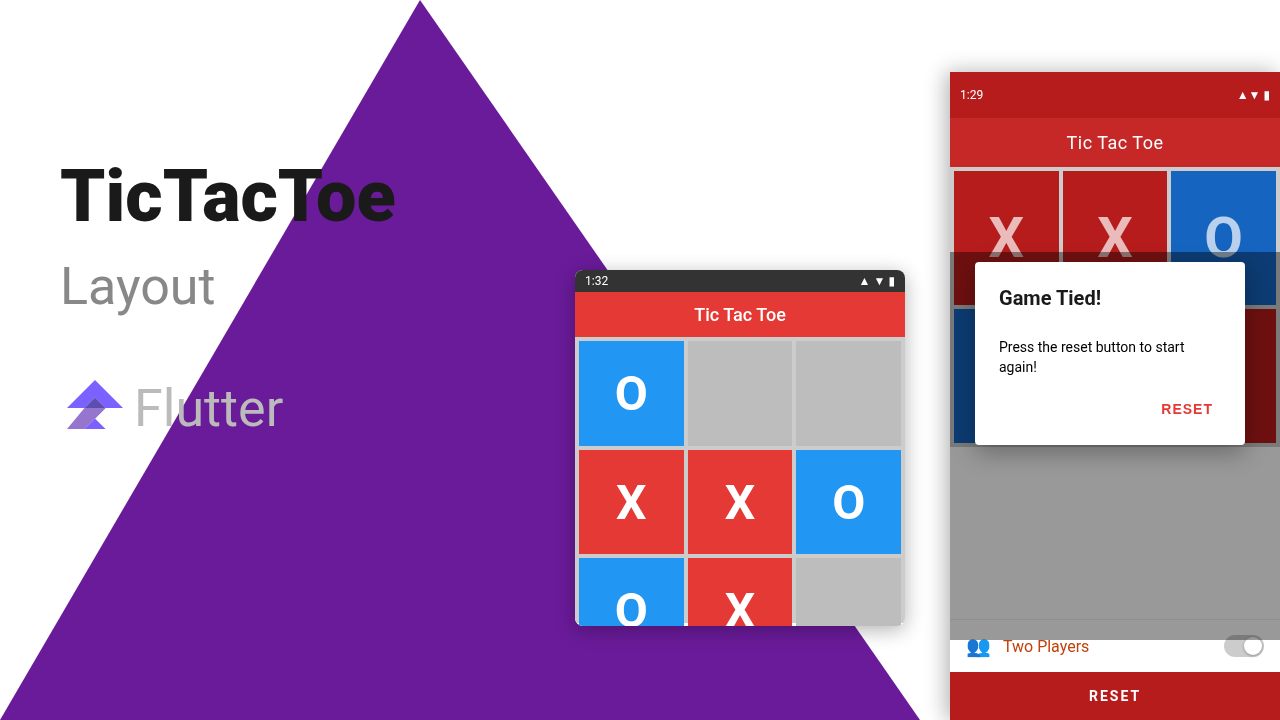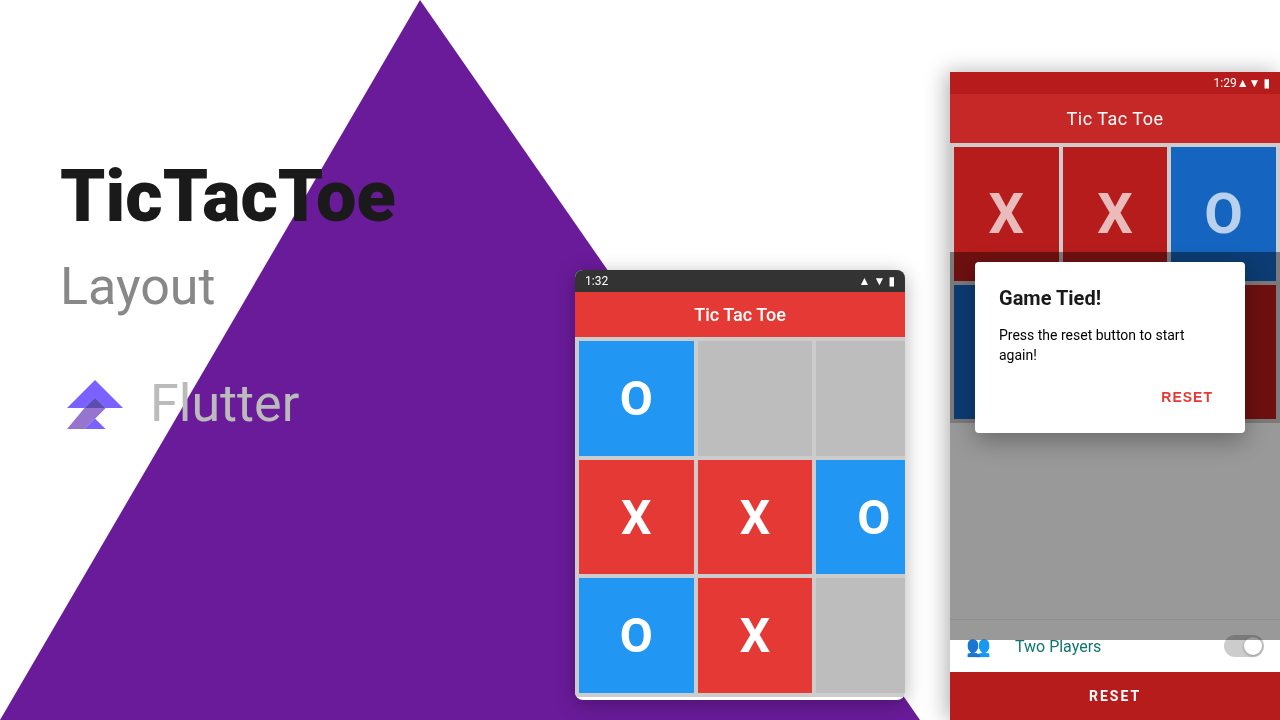--- a/index.html
+++ b/index.html
@@ -43,41 +43,42 @@
 
     .subtitle-layout {
       font-size: 52px;
       font-weight: 400;
       color: #888;
       margin-bottom: 56px;
     }
 
     .flutter-row {
       display: flex;
-      gap: 20px;
+      align-items: center;
+      gap: 4px;
     }
 
     .flutter-logo {
       width: 70px;
       height: 70px;
     }
 
     .flutter-text {
       font-size: 52px;
       font-weight: 400;
       color: #bbb;
     }
 
     
     .phone1 {
       position: absolute;
       left: 575px;
       top: 270px;
       width: 330px;
-      height: 430px;
+      height: 356px;
       z-index: 3;
       background: #fff;
       border-radius: 8px;
       overflow: hidden;
       box-shadow: 0 4px 20px rgba(0,0,0,0.3);
     }
 
     .phone1-status {
       background: #333;
       color: #fff;
@@ -132,23 +133,23 @@
       z-index: 3;
       background: #fff;
       overflow: hidden;
       box-shadow: -4px 0 20px rgba(0,0,0,0.3);
     }
 
     .phone2-status {
       background: #b71c1c;
       color: #fff;
       font-size: 12px;
-      padding: 4px 10px;
-      display: flex;
-      justify-content: flex-end;
+      padding: 16px 10px;
+      display: flex;
+      justify-content: space-between;
       align-items: center;
     }
 
     .phone2-appbar {
       background: #C62828;
       color: #fff;
       text-align: center;
       padding: 14px;
       font-size: 18px;
       font-weight: 400;
@@ -197,21 +198,21 @@
       border-radius: 4px;
       padding: 24px;
       width: 270px;
       box-shadow: 0 8px 24px rgba(0,0,0,0.3);
     }
 
     .dialog-title {
       font-size: 20px;
       font-weight: 700;
       color: #1a1a1a;
-      margin-bottom: 16px;
+      margin-bottom: 28px;
     }
 
     .dialog-message {
       font-size: 14px;
       color: #000000;
       margin-bottom: 20px;
       line-height: 1.4;
     }
 
     .dialog-actions {
@@ -248,22 +249,21 @@
     }
 
     .two-players-icon {
       color: #888;
       font-size: 20px;
     }
 
     .two-players-label {
       flex: 1;
       font-size: 16px;
-      color: #0f766e;
-      margin-left: 12px;
+      color: #c2410c;
     }
 
     .toggle-switch {
       width: 40px;
       height: 22px;
       background: #ccc;
       border-radius: 11px;
       position: relative;
     }
 

